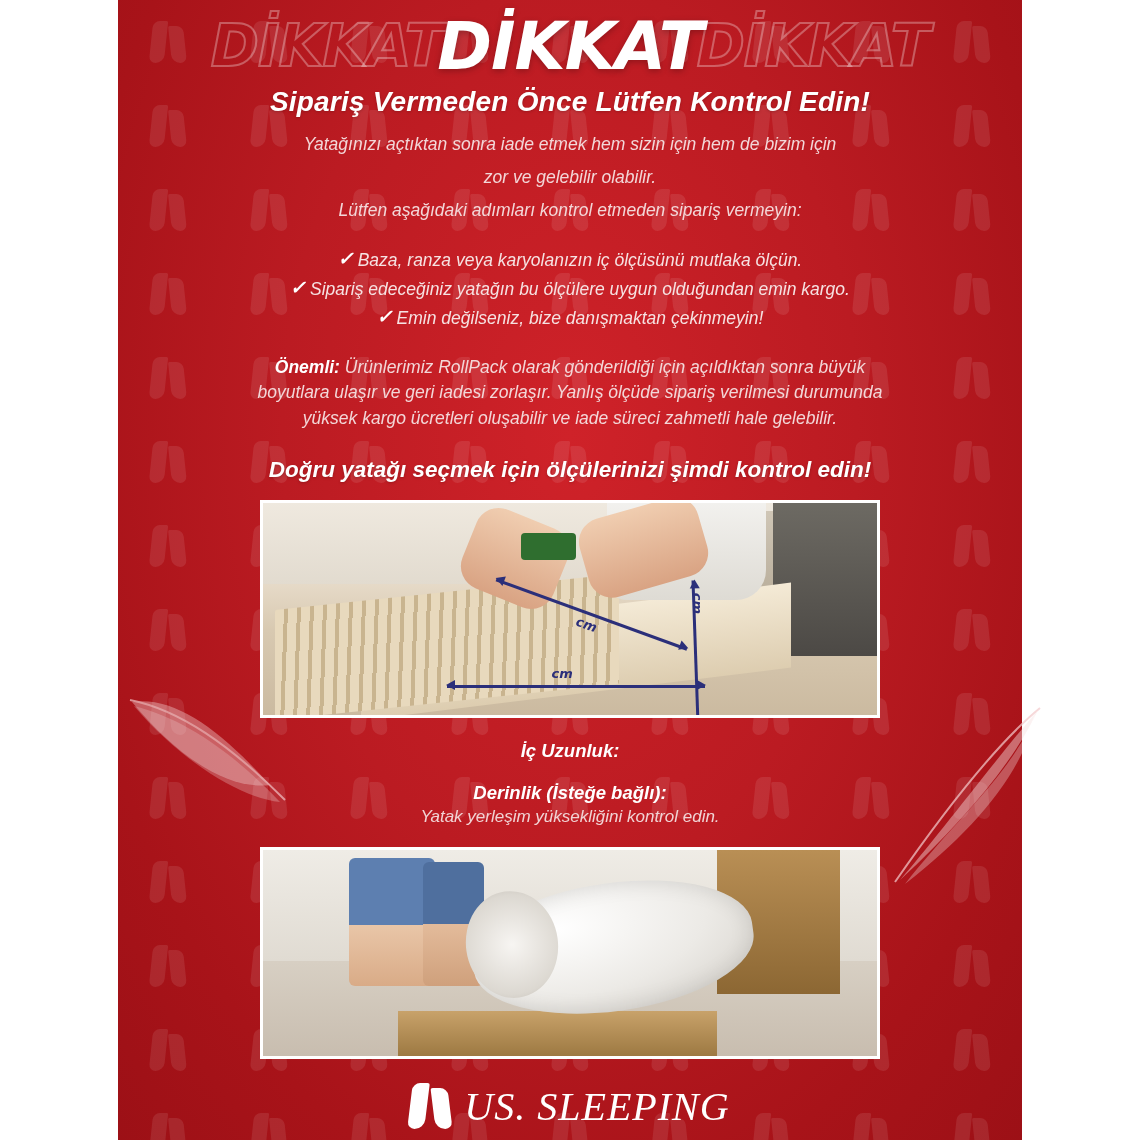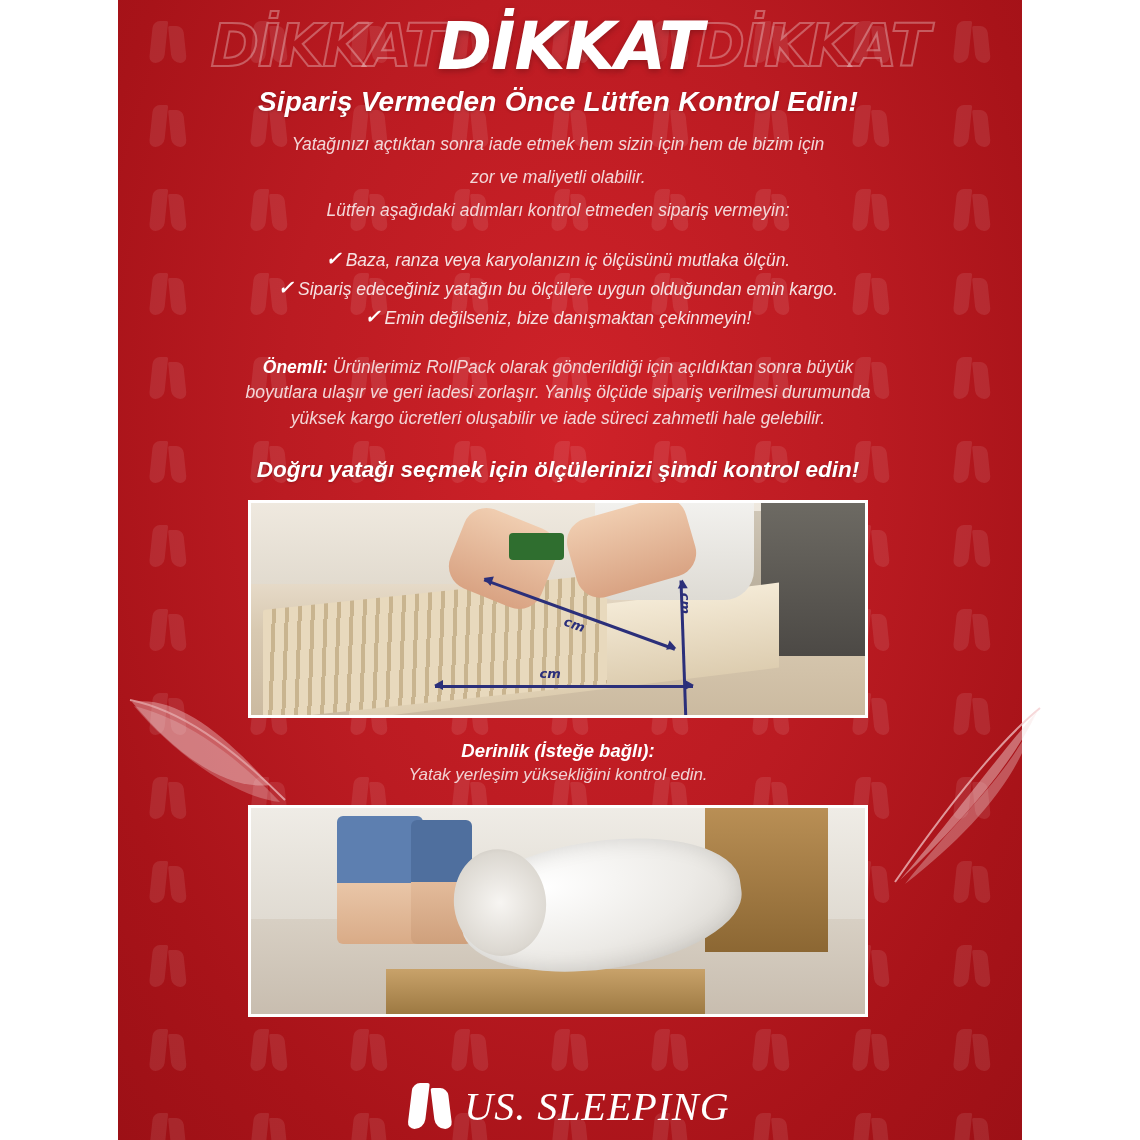--- a/index.html
+++ b/index.html
@@ -80,21 +80,21 @@
     color: #ffffff;
     letter-spacing: -1px;
     font-family: "DejaVu Sans", sans-serif;
     text-shadow: 0 2px 6px rgba(0,0,0,0.25);
     margin: 0 -6px;
     z-index: 2;
   }
 
   .content {
     position: absolute;
-    left: 106px; top: 86px; width: 904px;
+    left: 118px; top: 86px; width: 904px;
     text-align: center;
     color: #ffffff;
   }
   .headline {
     font-size: 28px;
     font-weight: bold;
     letter-spacing: 0.2px;
     margin-bottom: 14px;
     text-shadow: 0 1px 3px rgba(0,0,0,0.2);
   }
@@ -458,21 +458,21 @@
   <div class="dikkat-row">
     <span class="dikkat-ghost">DİKKAT</span>
     <span class="dikkat-main">DİKKAT</span>
     <span class="dikkat-ghost">DİKKAT</span>
   </div>
 
   <div class="content">
     <div class="headline">Sipariş Vermeden Önce Lütfen Kontrol Edin!</div>
 
     <div class="para tight">Yatağınızı açtıktan sonra iade etmek hem sizin için hem de bizim için</div>
-    <div class="para tight">zor ve maliyetli olabilir.</div>
+    <div class="para tight">zor ve gelebilir olabilir.</div>
     <div class="para">Lütfen aşağıdaki adımları kontrol etmeden sipariş vermeyin:</div>
 
     <div class="checklist">
       <div class="check-item">
         <span class="check-mark">✓</span><span>Baza, ranza veya karyolanızın iç ölçüsünü mutlaka ölçün.</span>
       </div>
       <div class="check-item">
         <span class="check-mark">✓</span><span>Sipariş edeceğiniz yatağın bu ölçülere uygun olduğundan emin kargo.</span>
       </div>
       <div class="check-item">
@@ -502,20 +502,21 @@
       <div class="measure m-vert"></div>
       <span class="cm-label cm1">cm</span>
       <span class="cm-label cm2">cm</span>
       <span class="cm-label cm3">cm</span>
     </div>
 
     <div class="defs">
       <div class="def-block">
       </div>
       <div class="def-block">
+        <div class="def-title">İç Uzunluk:</div>
       </div>
       <div class="def-block">
         <div class="def-title">Derinlik (İsteğe bağlı):</div>
         <div class="def-text">Yatak yerleşim yüksekliğini kontrol edin.</div>
       </div>
     </div>
 
     <div class="photo-frame2">
       <div class="ph2-bg"></div>
       <div class="ph2-wall"></div>

